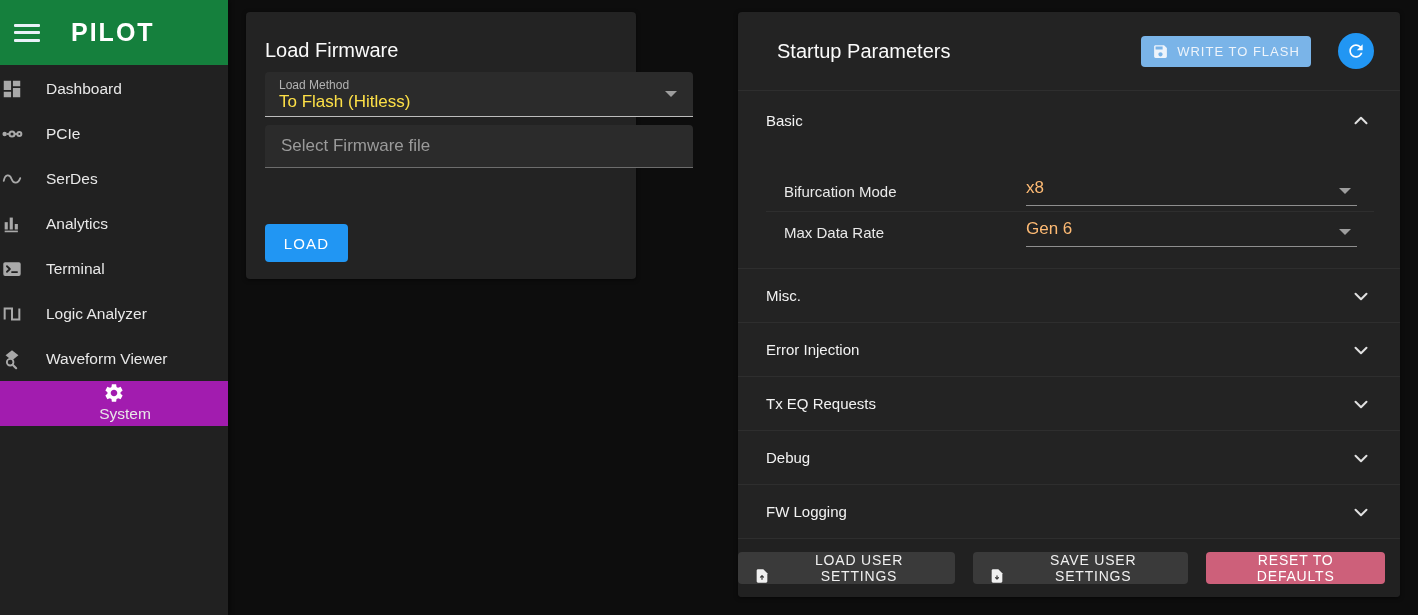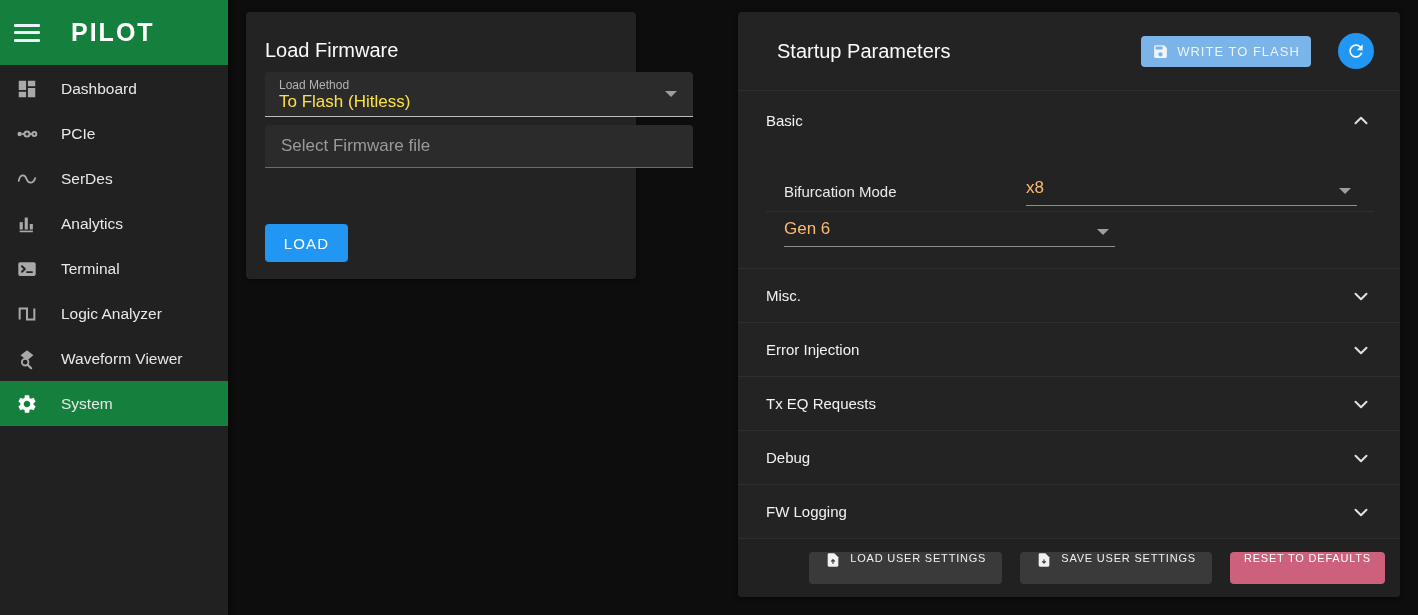--- a/index.html
+++ b/index.html
@@ -6,22 +6,22 @@
   html,body { width:1418px; height:615px; background:#0d0d0d; font-family:"Liberation Sans", sans-serif; overflow:hidden; }
   .stage { position:relative; width:1418px; height:615px; background:#0d0d0d; }
 
   
   .sidebar { position:absolute; left:0; top:0; width:228px; height:615px; background:#212121; box-shadow:2px 0 4px rgba(0,0,0,.4); }
   .brand { height:65px; background:#15803d; display:flex; align-items:center; padding-left:14px; }
   .hamburger { width:26px; height:18px; display:flex; flex-direction:column; justify-content:space-between; cursor:pointer; }
   .hamburger span { display:block; height:3px; width:26px; background:#e9f1f9; border-radius:1px; }
   .brand-title { color:#fff; font-size:25px; font-weight:bold; letter-spacing:2px; margin-left:31px; }
   .nav { padding-top:1px; }
-  .nav-item { height:45px; display:flex; align-items:center; padding-left:15px; cursor:pointer; }
-  .nav-item.active { background:#15803d; }
+  .nav-item { height:45px; display:flex; align-items:center; cursor:pointer; }
+  .nav-item.active { background:#a21caf;flex-direction:column; }
   .nav-icon { width:24px; height:24px; display:flex; align-items:center; justify-content:center; flex:0 0 24px; }
   .nav-icon svg { width:22px; height:22px; }
   .nav-label { color:#e8e8e8; font-size:15.5px; margin-left:22px; }
 
   
   .card { position:absolute; background:#232323; border-radius:4px; box-shadow:0 1px 4px rgba(0,0,0,.55); }
 
   
   .lf-card { left:246px; top:12px; width:390px; height:267px; }
   .lf-title { position:absolute; left:19px; top:27px; font-size:20px; font-weight:500; color:#fafafa; }
@@ -50,21 +50,21 @@
 
   .basic-body { height:118px; padding-top:21px; flex:0 0 auto; }
   .param-row { height:40px; display:flex; align-items:center; padding-left:46px; }
   .param-label { font-size:15px; color:#e9e9e9; flex:1; }
   .param-select { position:relative; width:331px; margin-right:43px; border-bottom:1px solid #8f8f8f; height:30px; display:flex; align-items:flex-end; cursor:pointer; }
   .param-select .pvalue { font-size:17px; color:#fdba74; padding-bottom:7px; }
   .param-select .tri-down { right:6px; top:12px; border-left-width:6px; border-right-width:6px; border-top-width:6px; }
   .row-divider { height:0; border-bottom:1px solid #2e2e2e; margin:0 26px 0 28px; }
 
   .sp-footer { flex:1; border-top:1px solid #2e2e2e; display:flex; align-items:center; justify-content:flex-end; gap:18px; padding-right:15px; background:#212121; border-radius:0 0 4px 4px; }
-  .footer-btn { height:32px; border:none; border-radius:4px; display:flex; align-items:flex-start; gap:9px; padding:0 16px; font-size:11px; font-weight:500; letter-spacing:0.8px; cursor:pointer; font-family:"Liberation Sans", sans-serif; }
+  .footer-btn { height:32px; border:none; border-radius:4px; display:flex; align-items:flex-end; gap:9px; padding:0 16px; font-size:14px; font-weight:500; letter-spacing:0.8px; cursor:pointer; font-family:"Liberation Sans", sans-serif; }
   .footer-btn.gray { background:#3a3a3a; color:#f0f0f0; }
   .footer-btn.red { background:#cd607a; color:#fff; padding:0 14px; }
 </style>
 </head>
 <body>
 
 <div class="stage">
 
   <div class="sidebar">
     <div class="brand">
@@ -211,20 +211,21 @@
     <div class="basic-body">
       <div class="param-row">
         <span class="param-label">Bifurcation Mode</span>
         <div class="param-select">
           <span class="pvalue">x8</span>
           <span class="tri-down"></span>
         </div>
       </div>
       <div class="row-divider"></div>
       <div class="param-row">
+        <span class="param-label">Max Data Rate</span>
         <div class="param-select">
           <span class="pvalue">Gen 6</span>
           <span class="tri-down"></span>
         </div>
       </div>
     </div>
 
     <div class="section-header h54">
       <span class="section-label">Misc.</span>
       <span class="chev">

